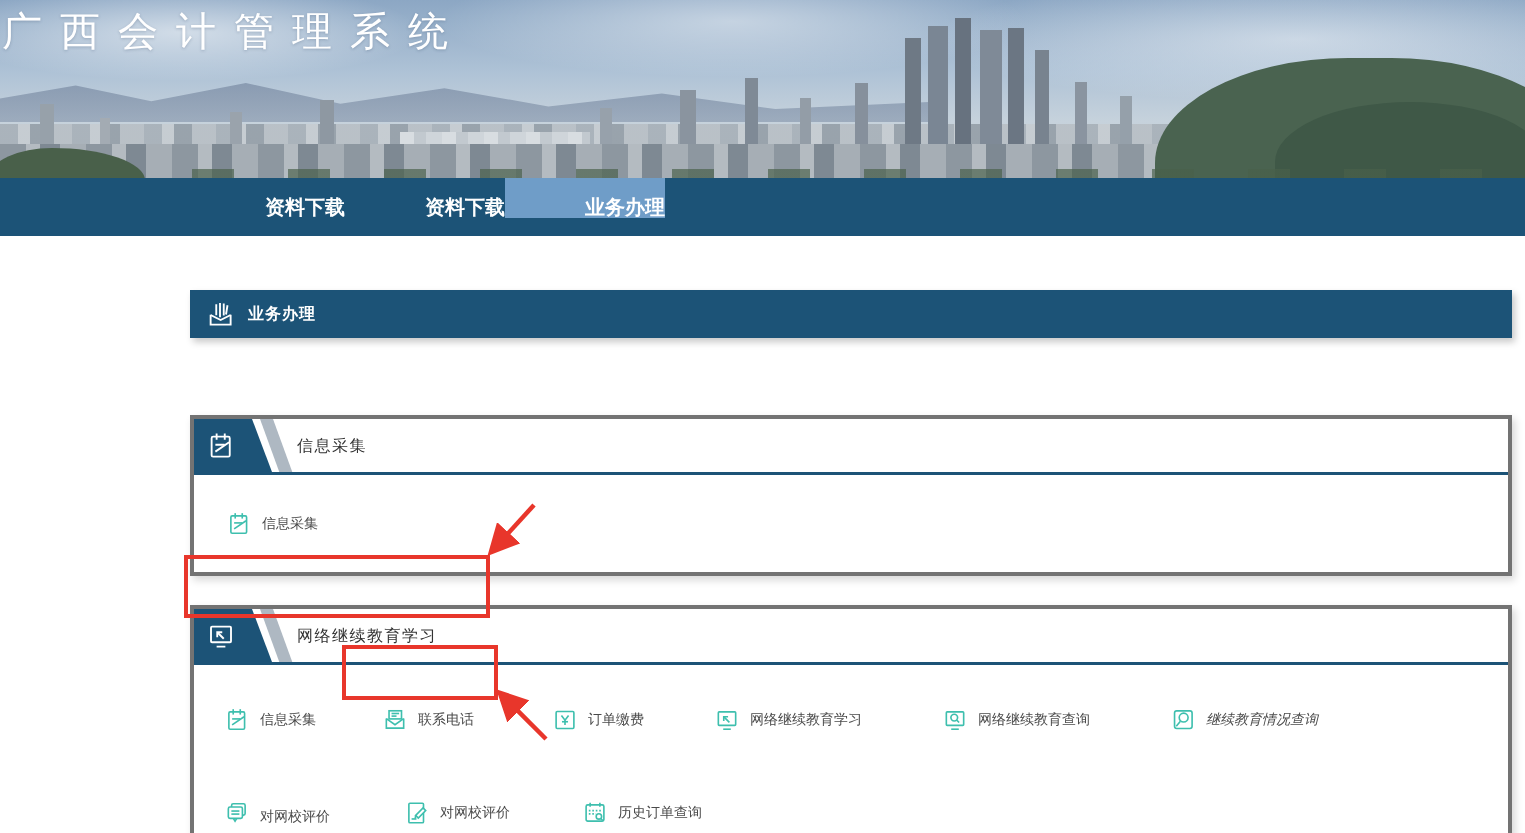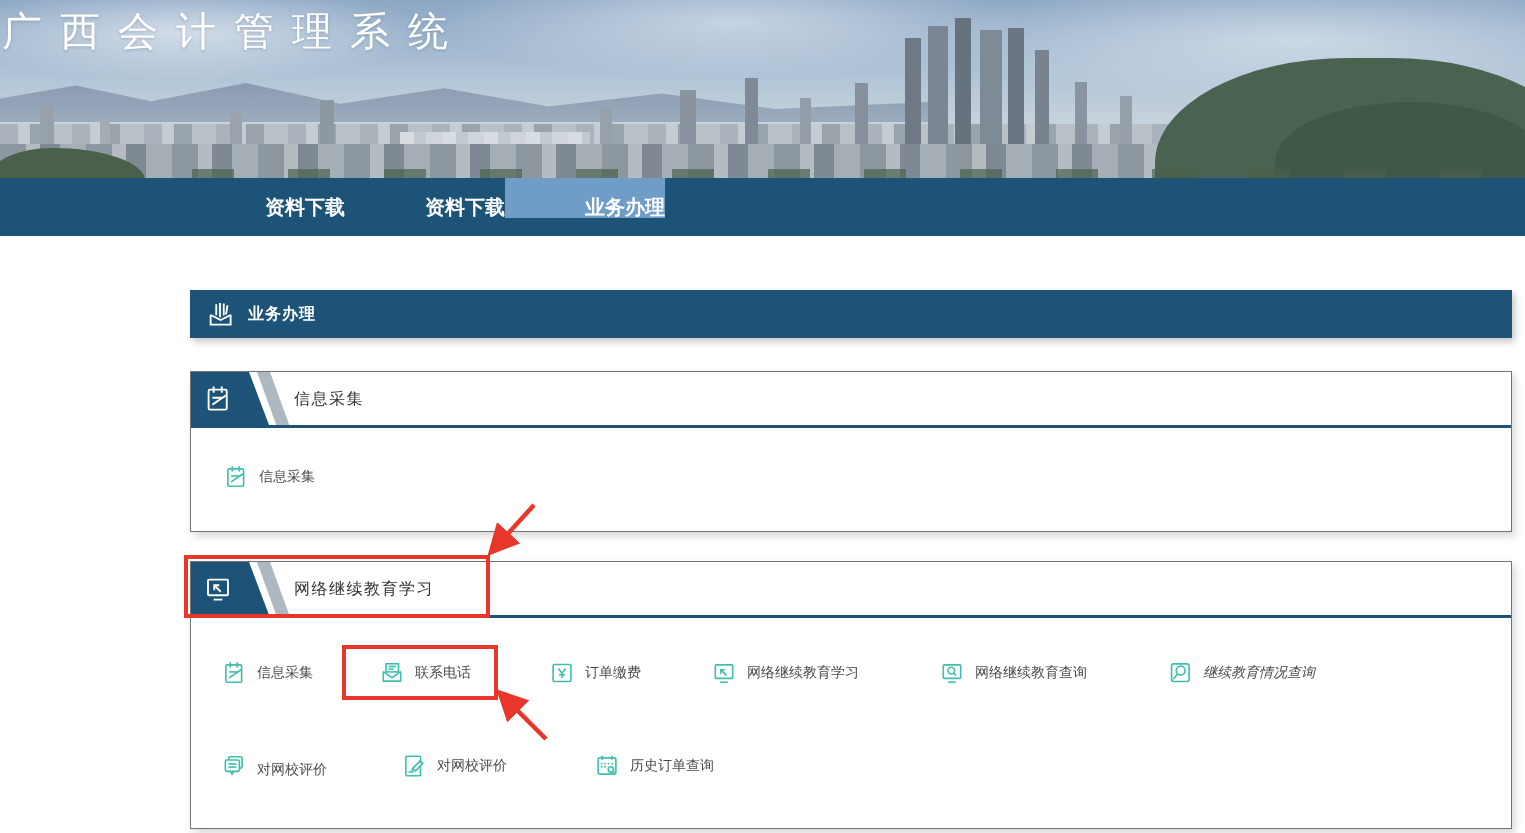--- a/index.html
+++ b/index.html
@@ -43,21 +43,21 @@
   .nav-tab { width:160px; height:40px; line-height:58px; text-align:right;
     color:#ffffff; font-size:20px; font-weight:700; cursor:pointer; }
   .nav-tab.active { background:#6F9DC8; }
   
   .page-bar { position:absolute; left:190px; top:290px; width:1322px; height:48px; background:#1C5377;
     display:flex; align-items:center; box-shadow:3px 4px 7px rgba(0,0,0,.22); }
   .page-bar svg { margin-left:15px; }
   .page-bar-label { color:#ffffff; font-size:16px; font-weight:600; margin-left:13px; letter-spacing:1px; }
   
   .card { position:absolute; left:190px; width:1322px; background:#ffffff;
-    border:1px solid #737373; box-shadow:3px 4px 8px rgba(0,0,0,.16); }
+    border:4px solid #737373; box-shadow:3px 4px 8px rgba(0,0,0,.16);margin-top:44px; }
   .card1 { top:371px; height:161px; }
   .card2 { top:561px; height:268px; }
   .card-head { position:relative; height:53px; }
   .head-tab { position:absolute; left:0; top:0; width:80px; height:53px; background:#1C5377;
     clip-path:polygon(0 0,58px 0,78px 100%,0 100%); display:flex; align-items:center; }
   .head-tab svg { margin-left:12px; }
   .head-slash { position:absolute; left:66px; top:0; width:13px; height:53px; background:#AEB8C2;
     transform:skewX(20deg); transform-origin:top left; }
   .card-title { position:absolute; left:103px; top:0; line-height:53px;
     font-size:16px; color:#333333; letter-spacing:1.5px; }
@@ -243,21 +243,21 @@
   <div class="svc-item" style="left:210px; top:191px;">
     <svg width="26" height="26" viewBox="0 0 24 24" fill="none" stroke="#3EBFAE" stroke-width="1.5">
       <rect x="4.5" y="3" width="13.5" height="18" rx="1"></rect>
       <polygon points="10.8,14.2 17.6,7.4 20,9.8 13.2,16.6" fill="#ffffff"></polygon>
       <line x1="10.8" y1="14.2" x2="10.3" y2="17.1"></line>
       <line x1="7" y1="17.5" x2="11.5" y2="17.5"></line>
     </svg>
     <span class="svc-label">对网校评价</span>
   </div>
 
-  <div class="svc-item" style="left:403px; top:191px;">
+  <div class="svc-item" style="left:388px; top:191px;">
     <svg width="26" height="26" viewBox="0 0 24 24" fill="none" stroke="#3EBFAE" stroke-width="1.5">
       <rect x="3.8" y="4.5" width="16.4" height="15" rx="1.5"></rect>
       <line x1="7.5" y1="2.5" x2="7.5" y2="6.2"></line>
       <line x1="16.5" y1="2.5" x2="16.5" y2="6.2"></line>
       <line x1="6.3" y1="9.8" x2="17.5" y2="9.8" stroke-dasharray="1.5 1.7"></line>
       <line x1="6.3" y1="12.8" x2="13" y2="12.8" stroke-dasharray="1.5 1.7"></line>
       <circle cx="15.6" cy="15.2" r="2.5" fill="#ffffff"></circle>
       <line x1="17.4" y1="17.1" x2="19.2" y2="18.9"></line>
     </svg>
     <span class="svc-label">历史订单查询</span>

